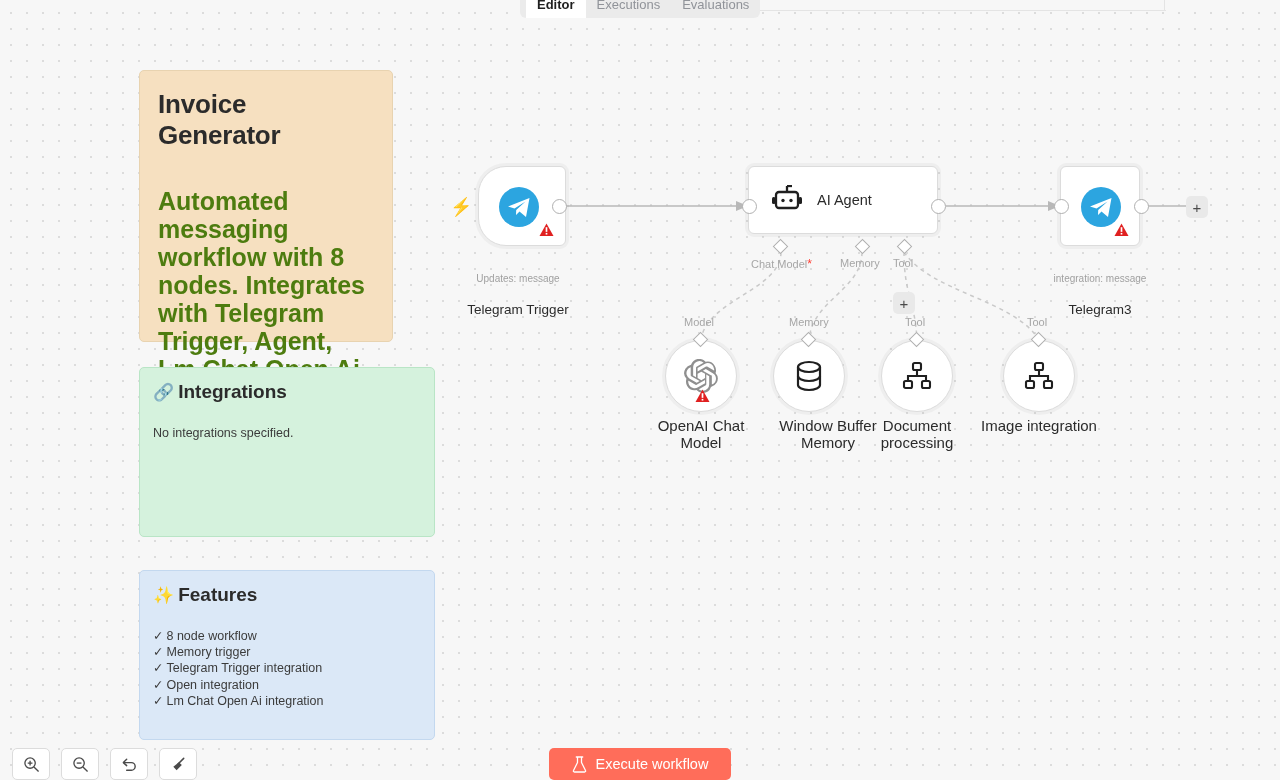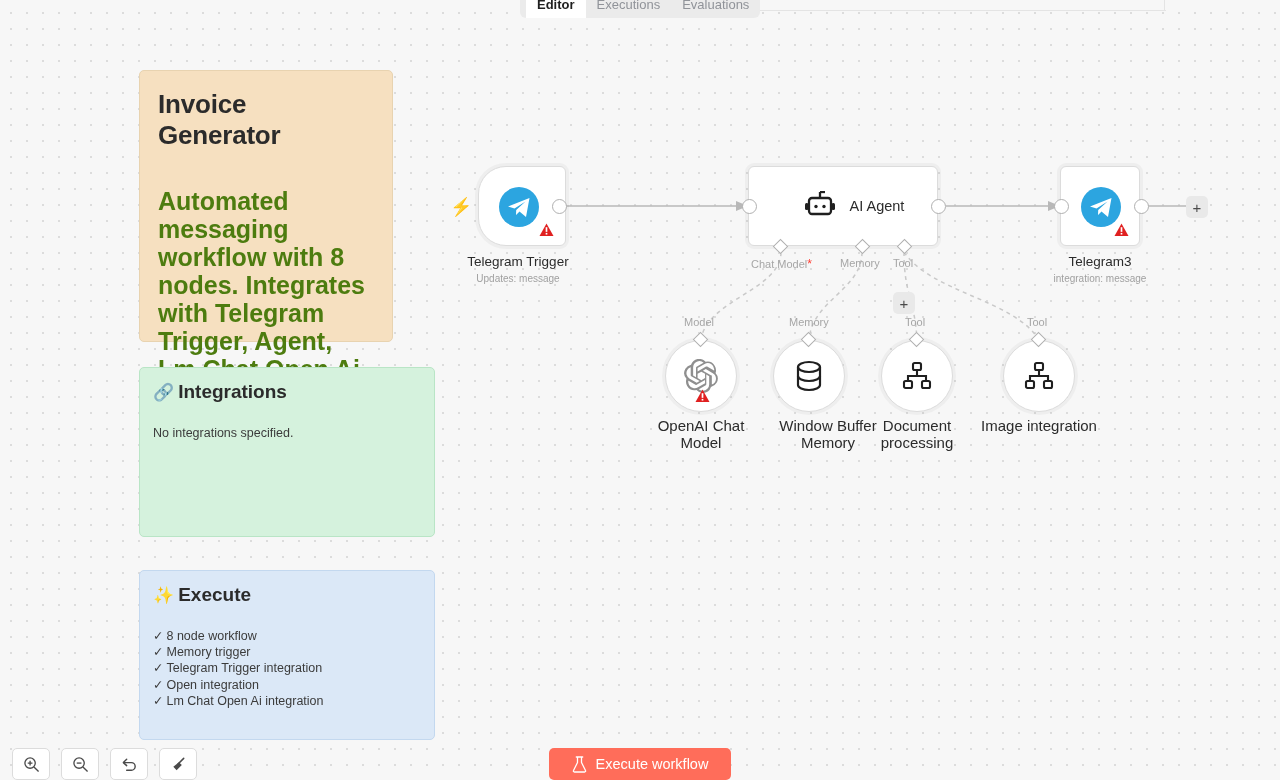--- a/index.html
+++ b/index.html
@@ -122,37 +122,37 @@
     background: #ffffff;
     border: 1px solid #dcdcdc;
     box-shadow: 0 0 0 3px rgba(0,0,0,0.035);
     z-index: 10;
   }
   #node-telegram-trigger {
     left: 478px; top: 166px; width: 88px; height: 80px;
     border-radius: 28px 6px 6px 28px;
   }
   #node-ai-agent {
-    left: 748px; top: 166px; width: 190px; height: 80px;
+    left: 748px; top: 166px; width: 190px; height: 68px;
     border-radius: 6px;
     display: flex; align-items: center; gap: 14px;
     padding-left: 22px;
-    justify-content: center;
   }
   #node-telegram3 {
     left: 1060px; top: 166px; width: 80px; height: 80px;
     border-radius: 6px;
   }
   .node-label {
     position: absolute;
     text-align: center;
     font-size: 13.5px;
     color: #2b2b2b;
     white-space: nowrap;
     z-index: 11;
+    margin-top: 48px;
   }
   .node-sublabel {
     position: absolute;
     text-align: center;
     font-size: 10px;
     color: #a0a0a0;
     white-space: nowrap;
     z-index: 11;
   }
   .agent-title { font-size: 14.5px; color: #2b2b2b; }
@@ -284,21 +284,21 @@
     <div class="note-h">
       <span class="emoji">🔗</span>
       <span>Integrations</span>
     </div>
     <div class="note-body">No integrations specified.</div>
   </div>
 
   <div class="sticky" id="note-features">
     <div class="note-h">
       <span class="emoji">✨</span>
-      <span>Execute</span>
+      <span>Features</span>
     </div>
     <div>
       <div class="feat"><span class="ck">✓</span><span>8 node workflow</span></div>
       <div class="feat"><span class="ck">✓</span><span>Memory trigger</span></div>
       <div class="feat"><span class="ck">✓</span><span>Telegram Trigger integration</span></div>
       <div class="feat"><span class="ck">✓</span><span>Open integration</span></div>
       <div class="feat"><span class="ck">✓</span><span>Lm Chat Open Ai integration</span></div>
     </div>
   </div>
 

